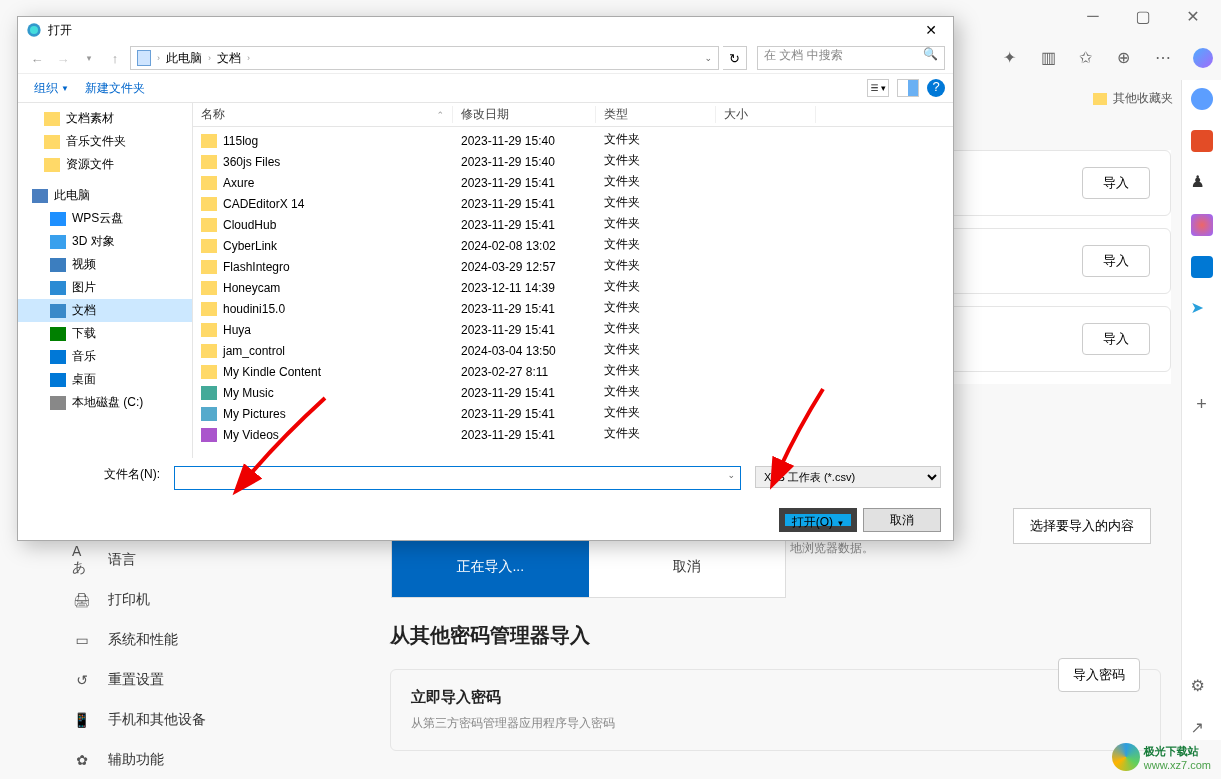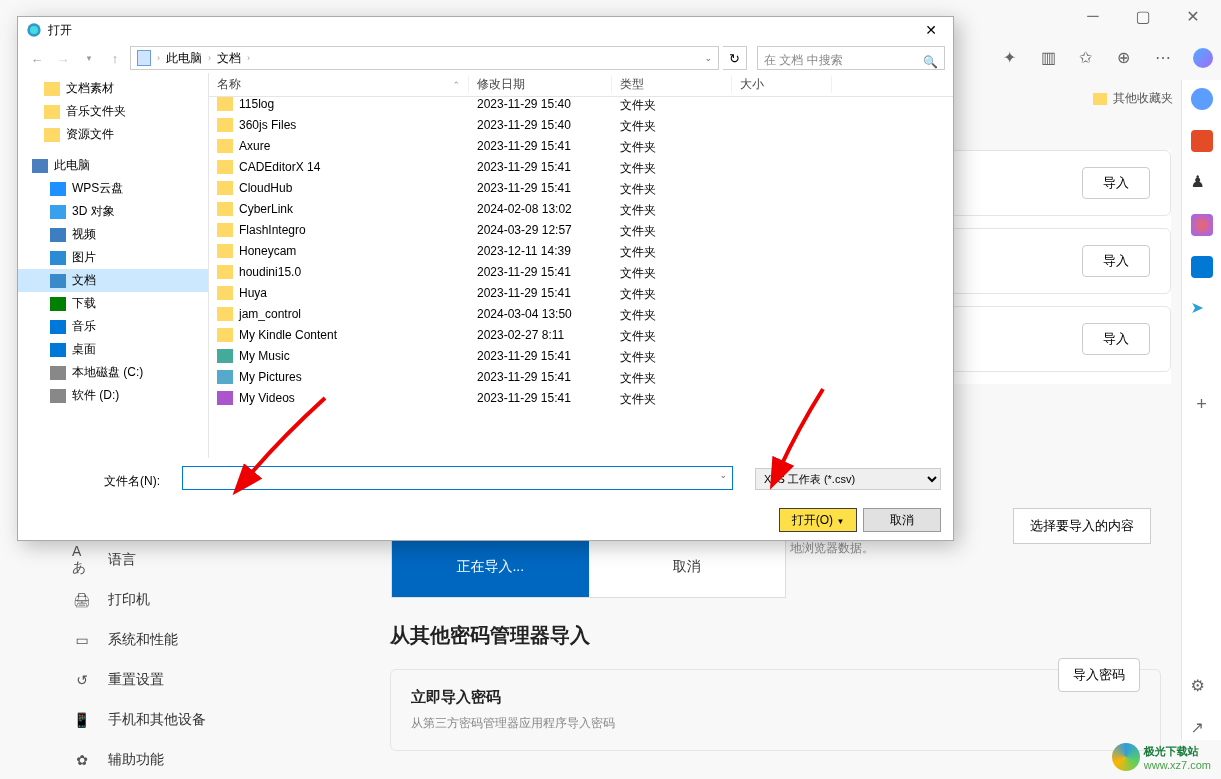--- a/index.html
+++ b/index.html
@@ -45,57 +45,57 @@
 .dialog-titlebar { height: 26px; display: flex; align-items: center; padding: 0 8px; font-size: 12px; }
 .dialog-titlebar .edge-logo { width: 16px; height: 16px; margin-right: 6px; }
 .dialog-titlebar .close { margin-left: auto; font-size: 14px; padding: 2px 8px; }
 
 .dialog-addr { height: 30px; display: flex; align-items: center; padding: 0 8px; gap: 4px; }
 .dialog-addr .nav-btn { width: 22px; height: 22px; display: flex; align-items: center; justify-content: center; color: #999; font-size: 13px; }
 .dialog-addr .breadcrumb { flex: 1; height: 24px; border: 1px solid #ccc; display: flex; align-items: center; padding: 0 6px; font-size: 12px; gap: 4px; }
 .breadcrumb .doc-icon { width: 14px; height: 16px; background: #cfe5ff; border: 1px solid #6aa0d8; }
 .breadcrumb .chev { color: #999; font-size: 9px; margin: 0 2px; }
 .dialog-addr .refresh { width: 24px; height: 24px; border: 1px solid #ccc; border-left: none; display: flex; align-items: center; justify-content: center; font-size: 13px; }
-.dialog-addr .search { width: 188px; height: 24px; border: 1px solid #ccc; margin-left: 6px; display: flex; align-items: flex-end; padding: 0 6px; font-size: 12px; color: #888; }
+.dialog-addr .search { width: 188px; height: 24px; border: 1px solid #ccc; margin-left: 6px; display: flex; align-items: flex-start; padding: 0 6px; font-size: 12px; color: #888; }
 
 .dialog-toolbar { height: 30px; border-top: 1px solid #eee; border-bottom: 1px solid #e5e5e5; display: flex; align-items: center; padding: 0 8px; font-size: 12px; }
 .dialog-toolbar .tb-item { padding: 3px 8px; color: #0066cc; display: flex; align-items: center; gap: 3px; }
 .dialog-toolbar .right-tools { margin-left: auto; display: flex; gap: 8px; align-items: center; }
 .dialog-toolbar .right-tools div { width: 22px; height: 18px; }
 
 .dialog-body { flex: 1; display: flex; overflow: hidden; }
-.nav-tree { width: 191px; border-right: 1px solid #e5e5e5; padding: 4px 0; font-size: 12px; overflow: hidden; }
+.nav-tree { width: 175px; border-right: 1px solid #e5e5e5; padding: 4px 0; font-size: 12px; overflow: hidden; }
 .nav-tree .tree-item { display: flex; align-items: center; padding: 3px 8px 3px 26px; gap: 6px; }
 .nav-tree .tree-item.active { background: #cce8ff; }
 .nav-tree .tree-item .ficon { width: 16px; height: 14px; }
 .folder-ico { background: #ffd968; }
 .nav-tree .pc-item { padding-left: 14px; margin-top: 8px; font-weight: normal; }
 .nav-tree .sub { padding-left: 32px; }
 
 .file-list { flex: 1; display: flex; flex-direction: column; }
 .list-header { display: flex; border-bottom: 1px solid #e5e5e5; font-size: 12px; color: #444; height: 24px; align-items: center; }
 .list-header > div { padding: 0 8px; border-right: 1px solid #f0f0f0; }
 .col-name { width: 260px; display: flex; align-items: center; gap: 4px; }
 .col-date { width: 143px; }
 .col-type { width: 120px; }
 .col-size { width: 100px; }
 .list-rows { flex: 1; overflow-y: auto; }
-.file-row { display: flex; font-size: 12px; height: 21px; align-items: flex-start; }
+.file-row { display: flex; font-size: 12px; height: 21px; align-items: flex-end; }
 .file-row > div { padding: 0 8px; }
 .file-row .col-name { display: flex; align-items: center; gap: 6px; }
 .file-row .ficon { width: 16px; height: 14px; }
 
 .dialog-footer { padding: 8px 12px; }
-.filename-row { display: flex; align-items: flex-end; gap: 22px; }
+.filename-row { display: flex; align-items: flex-start; gap: 14px; }
 .filename-row label { font-size: 12px; width: 60px; text-align: right; margin-left: 70px; }
 .filename-row input { flex: 1; height: 24px; border: 1px solid #0078d7; padding: 0 6px; font-size: 12px; }
 .filename-row select { width: 186px; height: 22px; border: 1px solid #ccc; font-size: 11px; padding: 0 4px; }
 .footer-buttons { display: flex; justify-content: flex-end; gap: 6px; margin-top: 18px; }
 .footer-buttons button { width: 78px; height: 24px; border: 1px solid #999; background: #e1e1e1; font-size: 12px; }
-.footer-buttons button.primary { border: 1px solid #404040; background: #fde047; }
+.footer-buttons button.primary { border: 6px solid #404040; background: #0ea5e9; }
 
 .arrow { position: absolute; pointer-events: none; }
 .arrow svg { overflow: visible; }
 
 .watermark { position: absolute; right: 10px; bottom: 8px; font-size: 11px; color: #4aad4a; display: flex; align-items: center; gap: 4px; }
 .watermark .logo { width: 28px; height: 28px; border-radius: 50%; background: conic-gradient(#2e9de0, #5fcf5f, #ffb400, #2e9de0); }
 </style>
 </head>
 <body>
 
@@ -219,20 +219,32 @@
       <span class="chev">›</span>
       <span style="margin-left:auto;color:#666;font-size:9px">⌄</span>
     </div>
     <div class="refresh">↻</div>
     <div class="search">
       <span>在 文档 中搜索</span>
       <span style="margin-left:auto">🔍</span>
     </div>
   </div>
 
+  <div class="dialog-toolbar">
+    <div class="tb-item">
+        <span>组织</span> 
+        <span style="font-size:8px">▼</span>
+      </div>
+    <div class="tb-item">新建文件夹</div>
+    <div class="right-tools">
+      <div style="border:1px solid #ccc;display:flex;align-items:center;justify-content:center;font-size:9px">☰ ▾</div>
+      <div style="border:1px solid #ccc;background:linear-gradient(90deg,#fff 50%,#6ab0f3 50%)"></div>
+      <div style="background:#0078d7;border-radius:50%;color:#fff;width:18px;height:18px;text-align:center;font-size:13px">?</div>
+    </div>
+  </div>
 
   <div class="dialog-body">
     <div class="nav-tree" id="nav-tree">
         <div class="tree-item">
           <span class="ficon folder-ico"></span>
           <span>文档素材</span>
         </div>
         <div class="tree-item">
           <span class="ficon folder-ico"></span>
           <span>音乐文件夹</span>
@@ -273,24 +285,20 @@
           <span class="ficon" style="background:#0078d7"></span>
           <span>音乐</span>
         </div>
         <div class="tree-item sub">
           <span class="ficon" style="background:#0078d7"></span>
           <span>桌面</span>
         </div>
         <div class="tree-item sub">
           <span class="ficon" style="background:#888"></span>
           <span>本地磁盘 (C:)</span>
-        </div>
-        <div class="tree-item sub">
-          <span class="ficon" style="background:#888"></span>
-          <span>软件 (D:)</span>
         </div>
       </div>
     <div class="file-list">
       <div class="list-header">
         <div class="col-name">
             <span>名称</span>
             <span style="margin-left:auto;font-size:9px;color:#999">⌃</span>
           </div>
         <div class="col-date">修改日期</div>
         <div class="col-type">类型</div>

